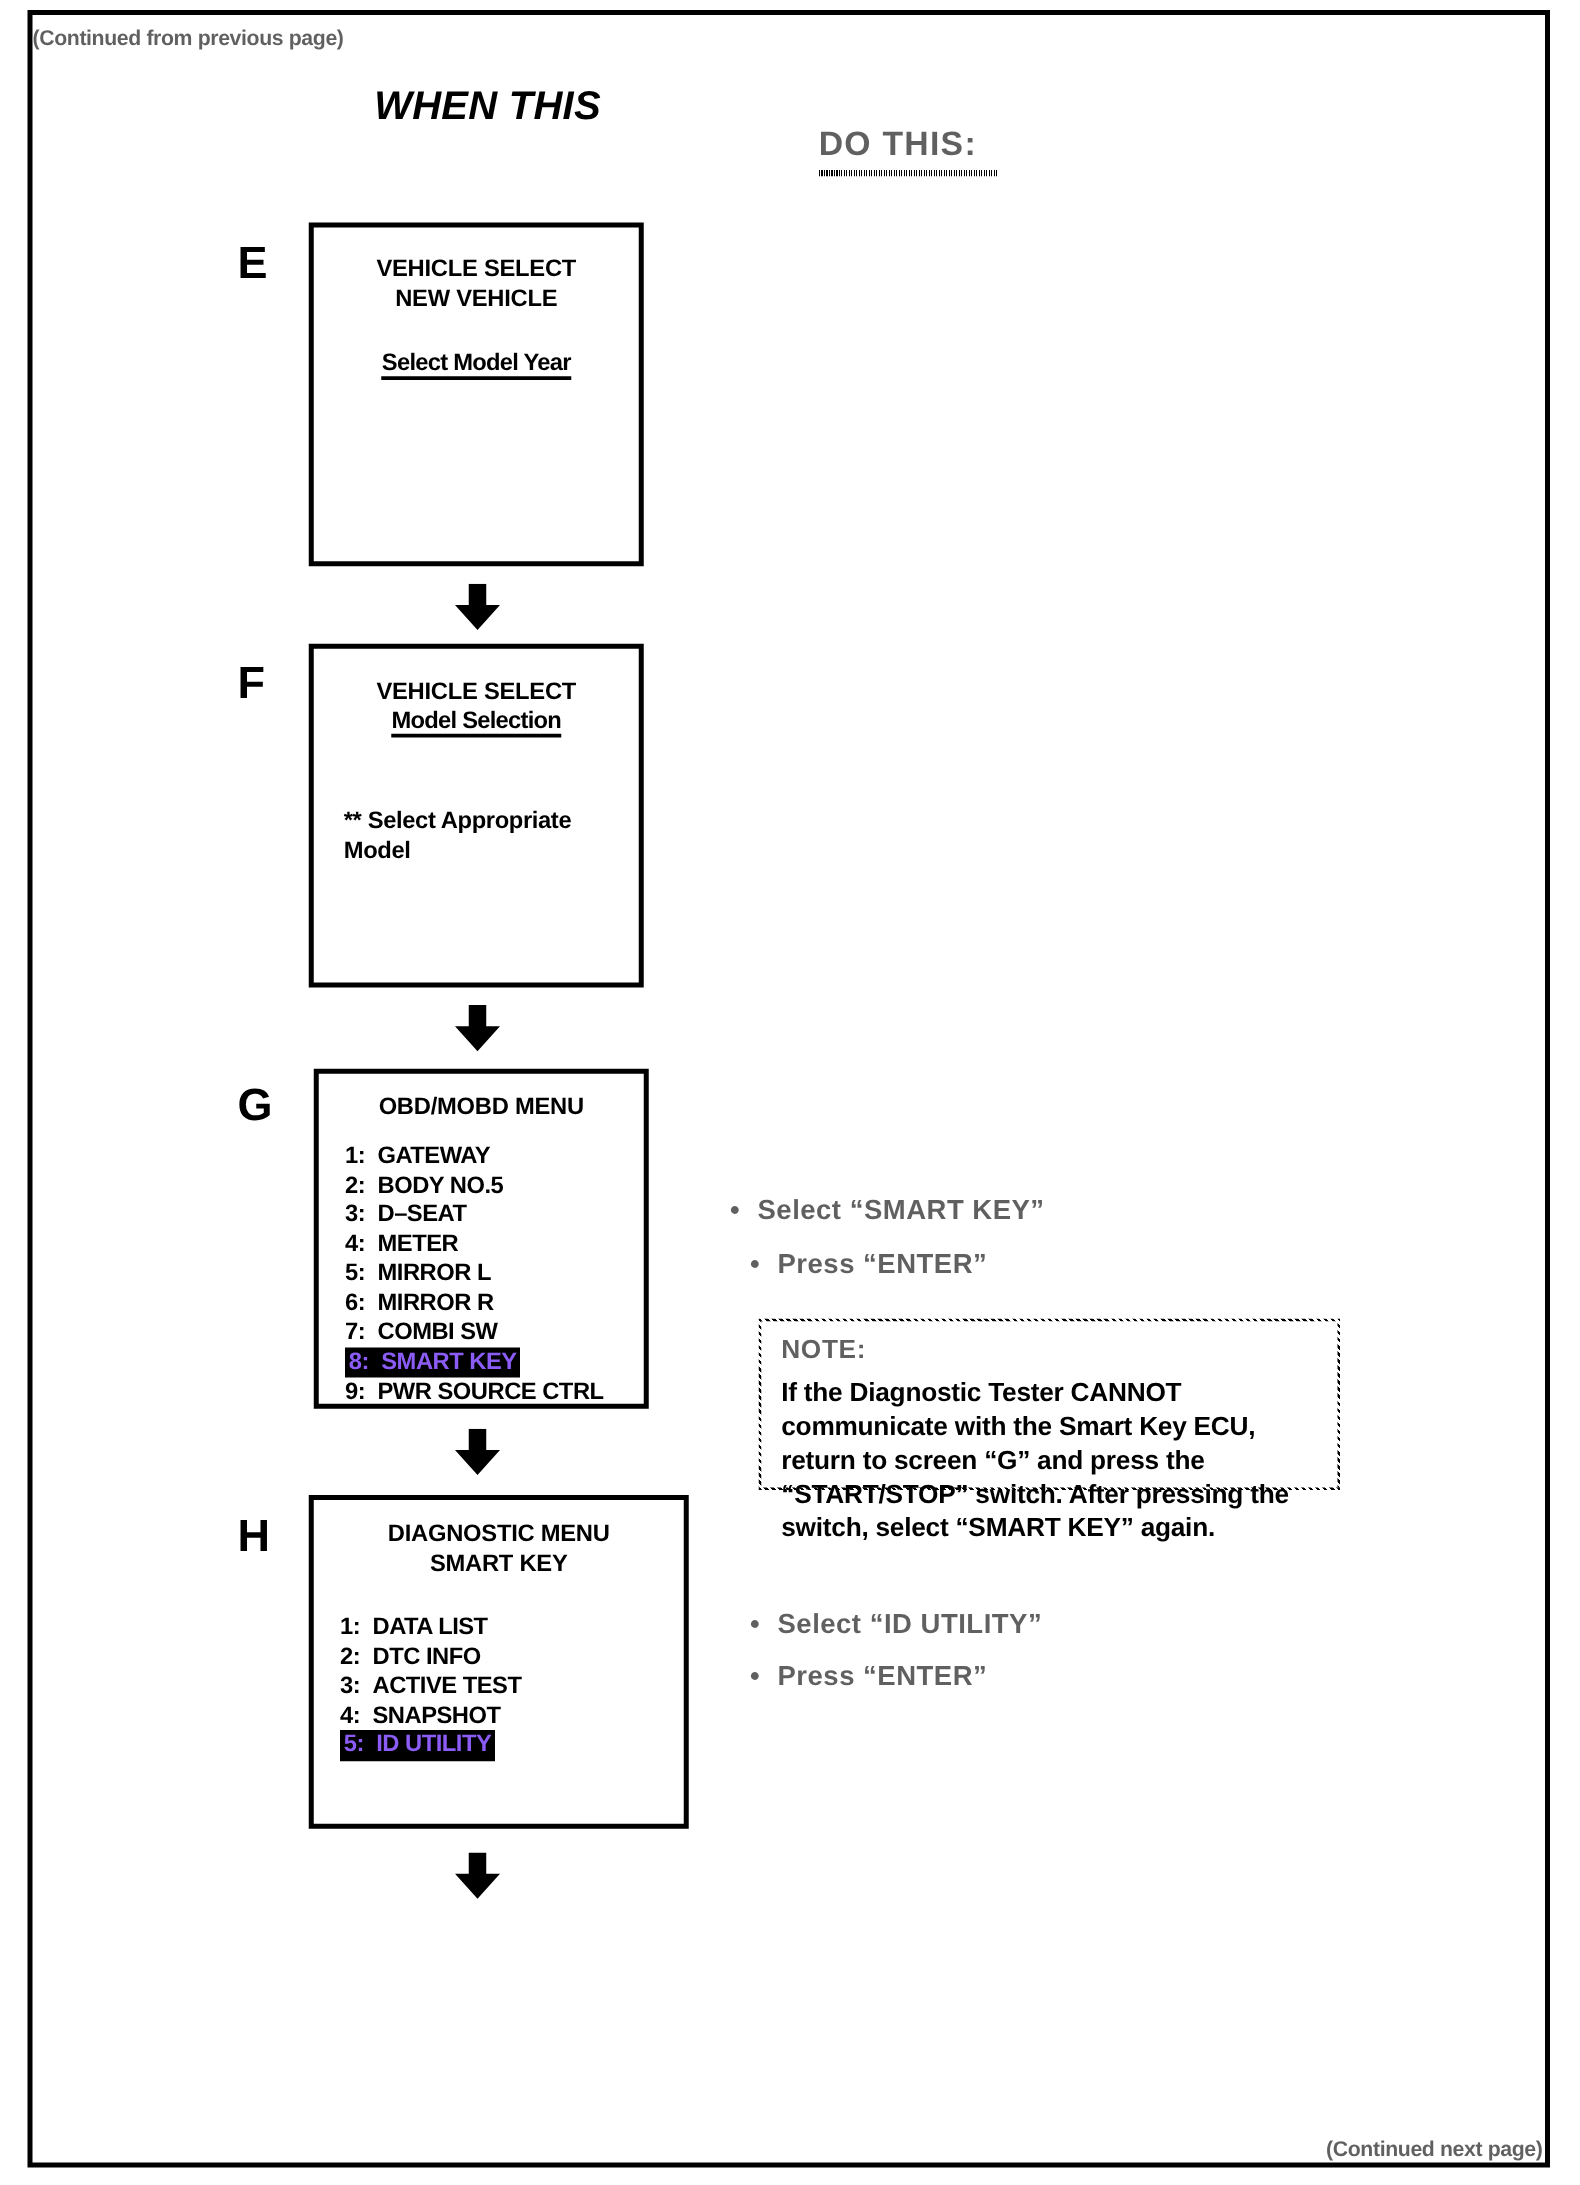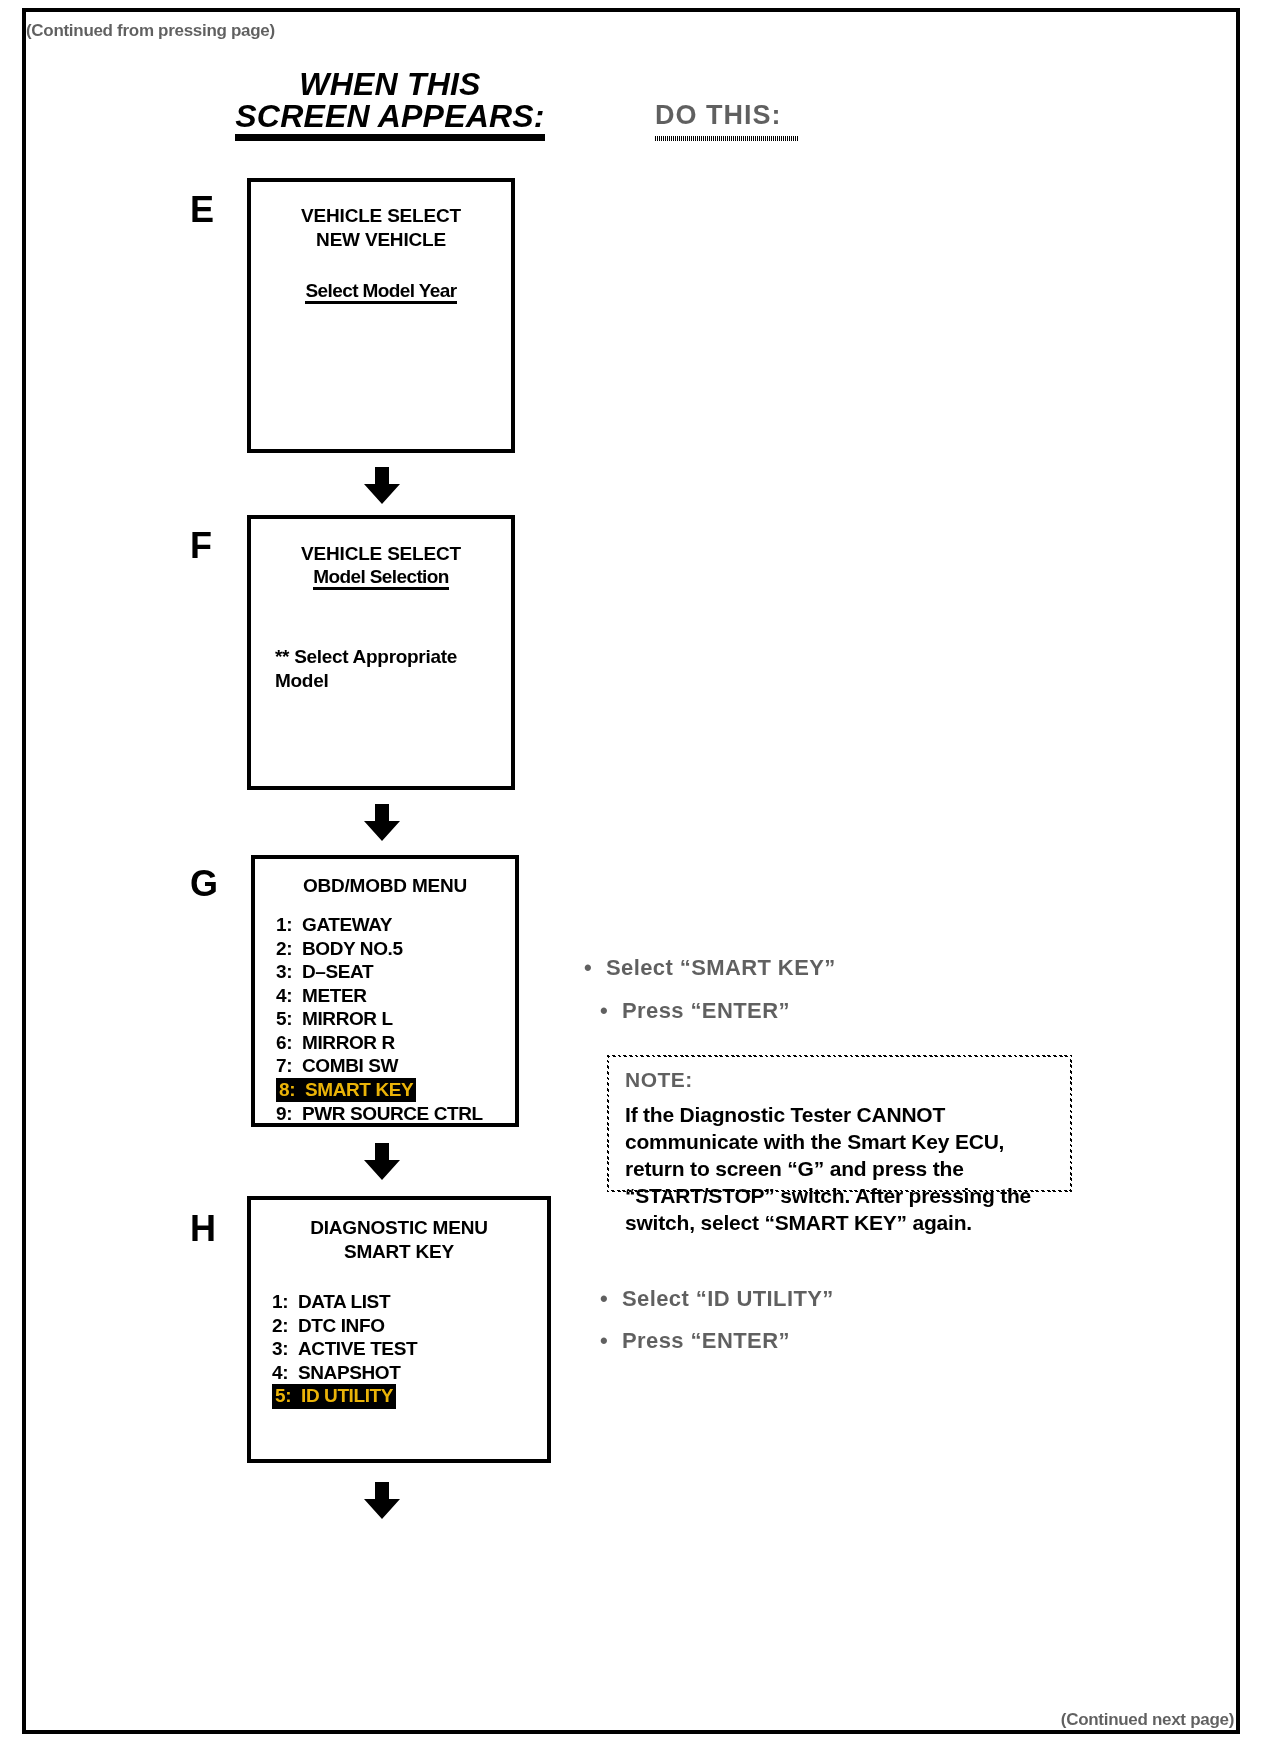--- a/index.html
+++ b/index.html
@@ -127,21 +127,21 @@
   .menu-list {
     font-size: 19px;
     font-weight: bold;
     line-height: 23.5px;
     letter-spacing: -0.4px;
     white-space: nowrap;
   }
   .menu-item { display: block; }
   .menu-item.highlight {
     background: #000;
-    color: #eab308;
+    color: #8b5cf6;
     display: inline-block;
     padding: 0 3px 1px 3px;
   }
   .menu-num { display: inline-block; width: 26px; }
 
   
   .arrow-down {
     position: absolute;
     width: 40px;
     height: 38px;
@@ -204,25 +204,24 @@
     font-size: 17px;
     font-weight: bold;
     letter-spacing: -0.3px;
   }
 </style>
 </head>
 <body>
 
 <div id="page-frame"></div>
 
-<div id="continued-prev" class="dither">(Continued from pressing page)</div>
+<div id="continued-prev" class="dither">(Continued from previous page)</div>
 
 <div id="when-this-screen">
   <div>WHEN THIS</div>
-  <div><span id="when-line2-wrap">SCREEN APPEARS:</span></div>
 </div>
 
 <div id="do-this" class="dither">DO THIS:</div>
 <div id="do-this-rule"></div>
 
 <div class="box-letter" style="left:190px; top:192px;">E</div>
 <div class="screen-box" id="box-e" style="left:247px; top:178px; width:268px; height:275px;">
   <div class="box-title" style="margin-top:22px;">VEHICLE SELECT</div>
   <div class="box-title">NEW VEHICLE</div>
   <div class="box-sub" style="margin-top:28px;">

